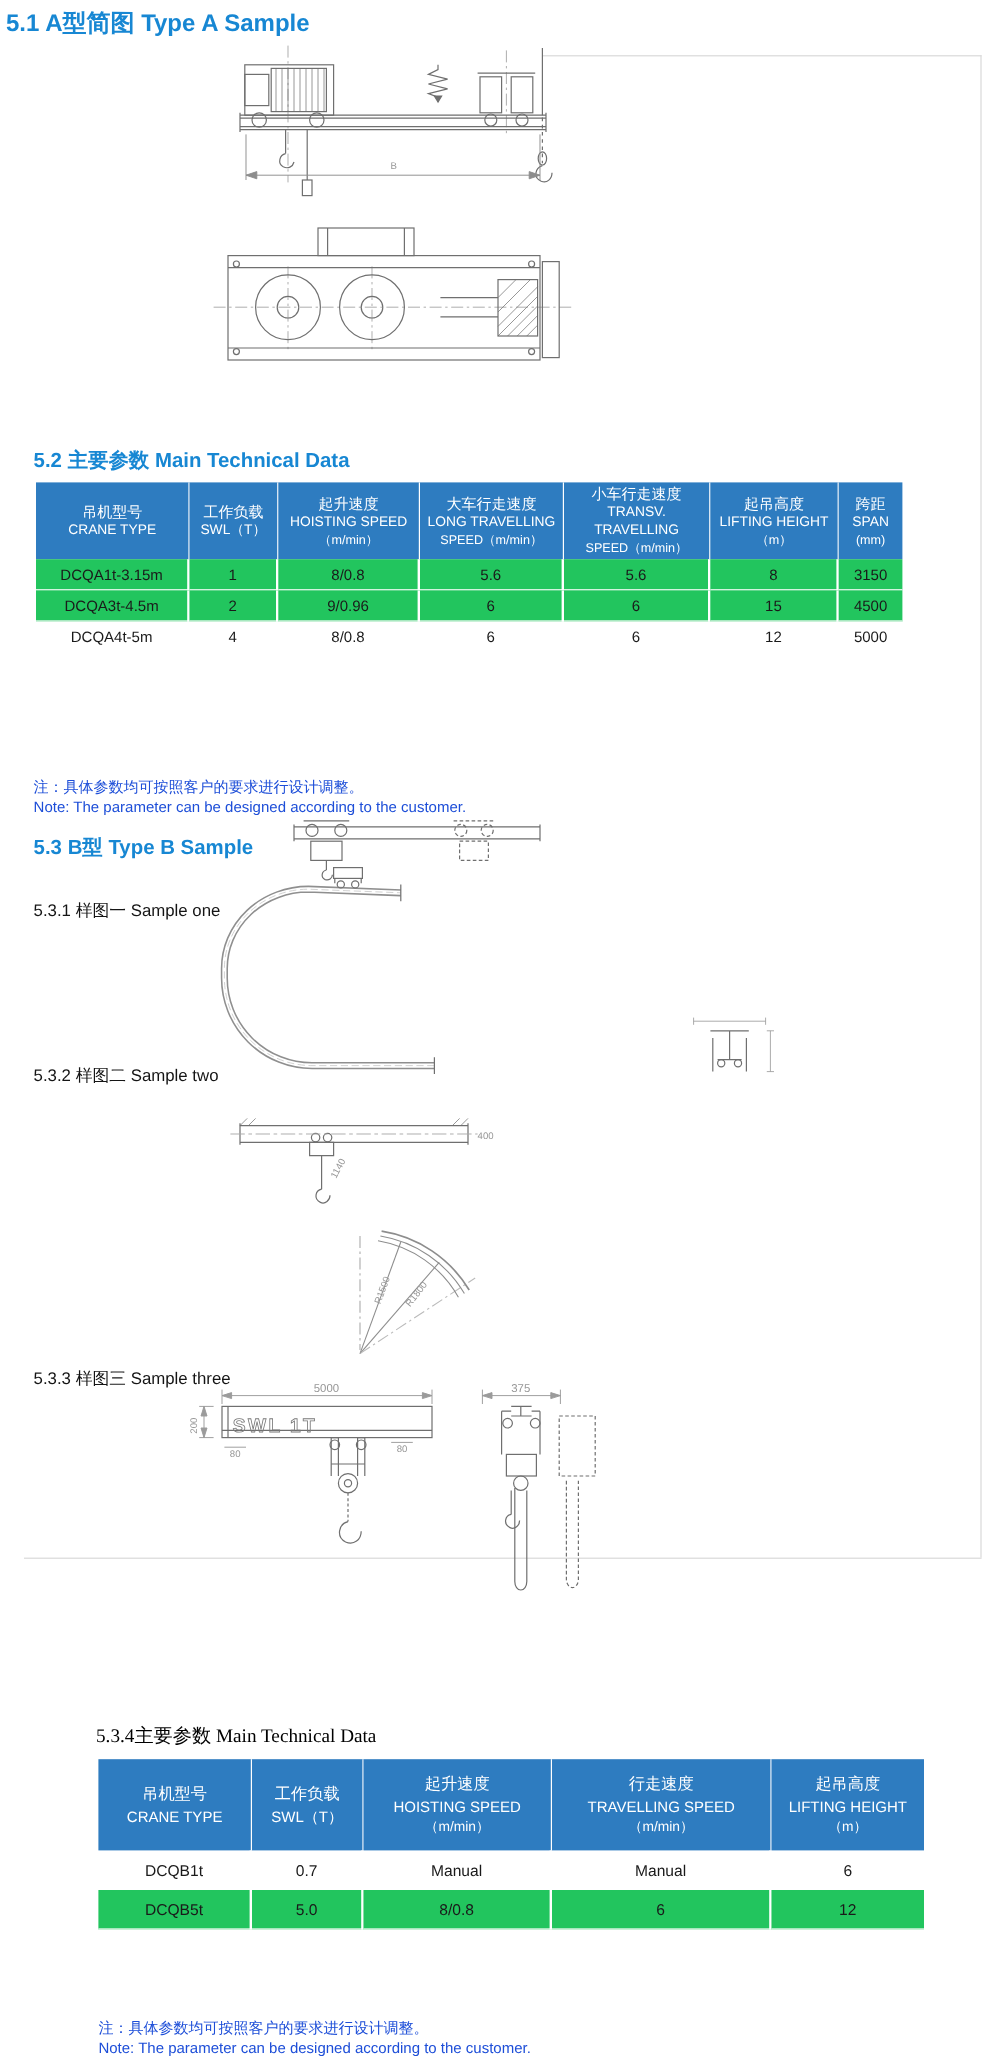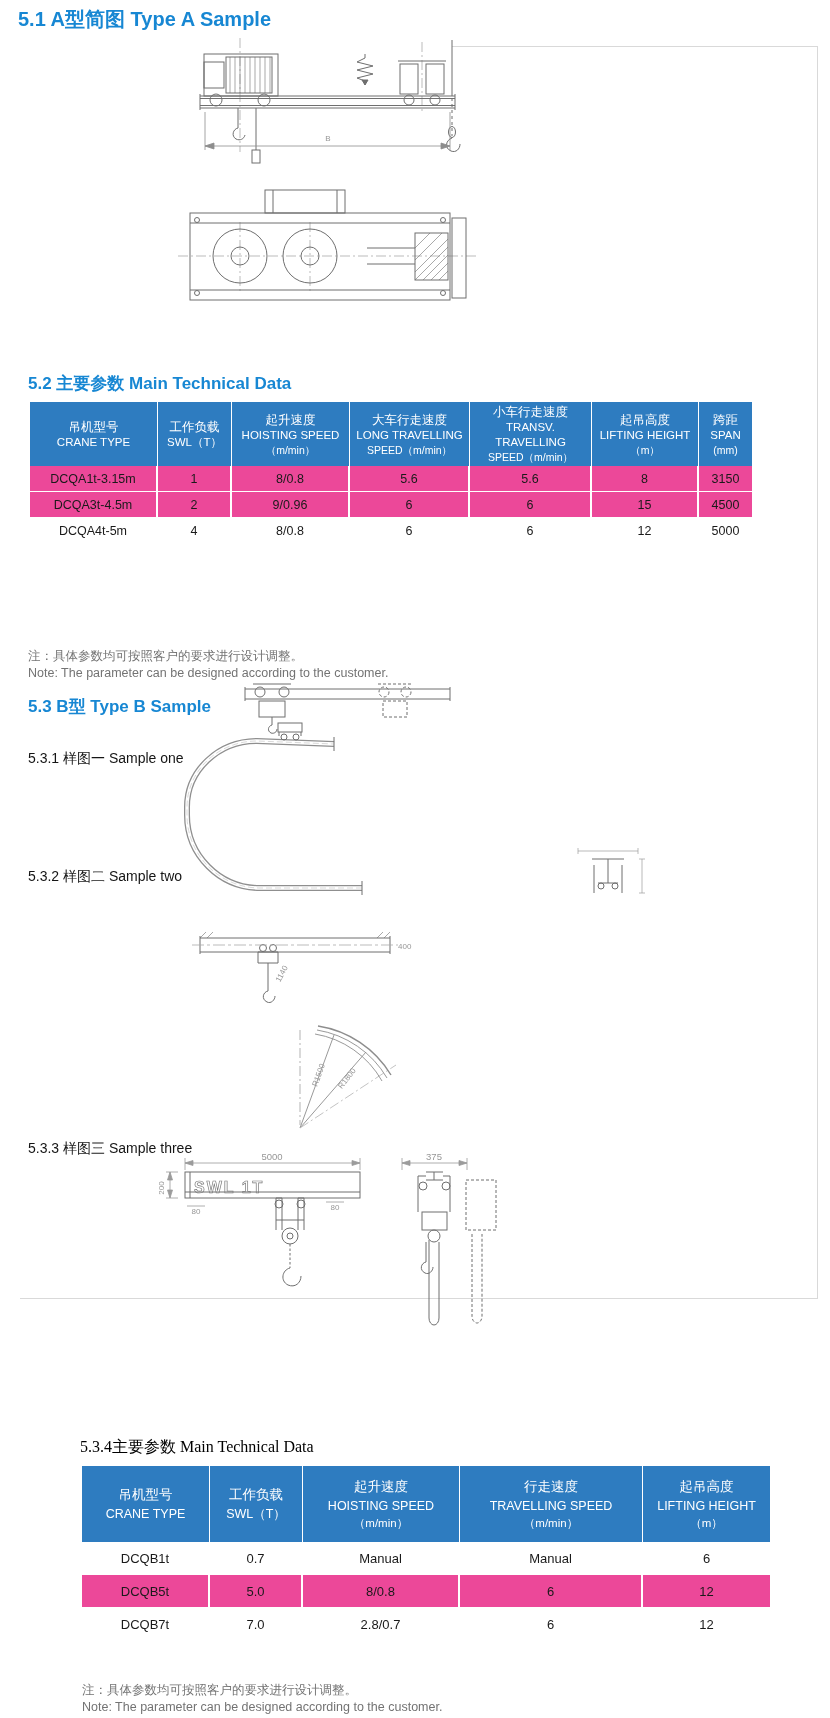--- a/index.html
+++ b/index.html
@@ -1,58 +1,58 @@
 <!DOCTYPE html>
 <html><head>
 <meta charset="utf-8">
 <style>
   *{margin:0;padding:0;box-sizing:border-box}
   html,body{background:#fff}
   body{width:830px;height:1718px;position:relative;font-family:"Liberation Sans",sans-serif;overflow:hidden}
   .abs{position:absolute}
   .h-blue{color:#1787d3;font-weight:bold;white-space:nowrap}
-  #h51{left:18px;top:6px;font-size:20px}
+  #h51{left:5px;top:6px;font-size:20px}
   #h52{left:28px;top:372px;font-size:17px}
   #h53{left:28px;top:695px;font-size:17px}
   .h-sub{color:#151515;font-size:14px;font-weight:normal;white-space:nowrap}
   #h531{left:28px;top:750px}
-  #h532{left:28px;top:868px}
+  #h532{left:28px;top:888px}
   #h533{left:28px;top:1140px}
   #h534{left:80px;top:1437px;font-family:"Liberation Serif",serif;font-size:16px;color:#000;font-weight:normal;white-space:nowrap}
   table{border-collapse:separate;border-spacing:0;table-layout:fixed;position:absolute}
   #tableA{left:30px;top:402px;width:722px}
   #tableB{left:82px;top:1466px;width:688px}
   th{background:#2e7cc0;color:#fff;font-weight:normal;text-align:center;vertical-align:middle;border-right:1px solid #fff;padding:2px 1px}
   th:last-child{border-right:none}
   #tableA th{height:60px}
   #tableB th{height:76px}
   td{text-align:center;vertical-align:middle;color:#1a1a1a;border-right:2px solid #fff;border-bottom:1px solid #fff}
   td:last-child{border-right:none}
   #tableA td{height:26px;font-size:12.5px}
   #tableB td{height:33px;font-size:13px}
-  tr.alt td{background:#ec4899}
+  tr.alt td{background:#22c55e}
   .hl0{font-size:12.5px;line-height:16px}
   .hl1{font-size:11.5px;line-height:15px}
   .hl2{font-size:10.5px;line-height:14px}
   #tableB .hl0{font-size:13.5px;line-height:20px}
   #tableB .hl1{font-size:12.5px;line-height:18px}
   #tableB .hl2{font-size:11.5px;line-height:17px}
   #tableA col:nth-child(1){width:128px}
   #tableA col:nth-child(2){width:74px}
   #tableA col:nth-child(3){width:118px}
   #tableA col:nth-child(4){width:120px}
   #tableA col:nth-child(5){width:122px}
   #tableA col:nth-child(6){width:107px}
   #tableA col:nth-child(7){width:53px}
   #tableB col:nth-child(1){width:128px}
   #tableB col:nth-child(2){width:93px}
   #tableB col:nth-child(3){width:157px}
   #tableB col:nth-child(4){width:183px}
   #tableB col:nth-child(5){width:127px}
-  .note{font-size:12.5px;color:#737373;line-height:16.5px;white-space:nowrap}
+  .note{font-size:12.5px;color:#1d4ed8;line-height:16.5px;white-space:nowrap}
   #noteA{left:28px;top:648px}
   #noteB{left:82px;top:1682px}
   .pline{background:#d9d9d9;position:absolute}
   svg.draw{position:absolute;overflow:visible}
   svg text{font-family:"Liberation Sans",sans-serif}
   .dim{font-size:8px;fill:#979797}
   .dim-lg{font-size:9.5px}
   .swl{font-size:16px;font-weight:bold;fill:none;stroke:#7a7a7a;stroke-width:0.7px;letter-spacing:2px}
 </style>
 </head>
@@ -363,27 +363,20 @@
         <td>Manual</td>
         <td>6</td>
       </tr>
       <tr class="alt">
         <td>DCQB5t</td>
         <td>5.0</td>
         <td>8/0.8</td>
         <td>6</td>
         <td>12</td>
       </tr>
-      <tr>
-        <td>DCQB7t</td>
-        <td>7.0</td>
-        <td>2.8/0.7</td>
-        <td>6</td>
-        <td>12</td>
-      </tr>
     </tbody>
   </table>
 
 <div class="abs note" id="noteA">
   <div>注：具体参数均可按照客户的要求进行设计调整。</div>
   <div>Note: The parameter can be designed according to the customer.</div>
 </div>
 <div class="abs note" id="noteB">
   <div>注：具体参数均可按照客户的要求进行设计调整。</div>
   <div>Note: The parameter can be designed according to the customer.</div>

